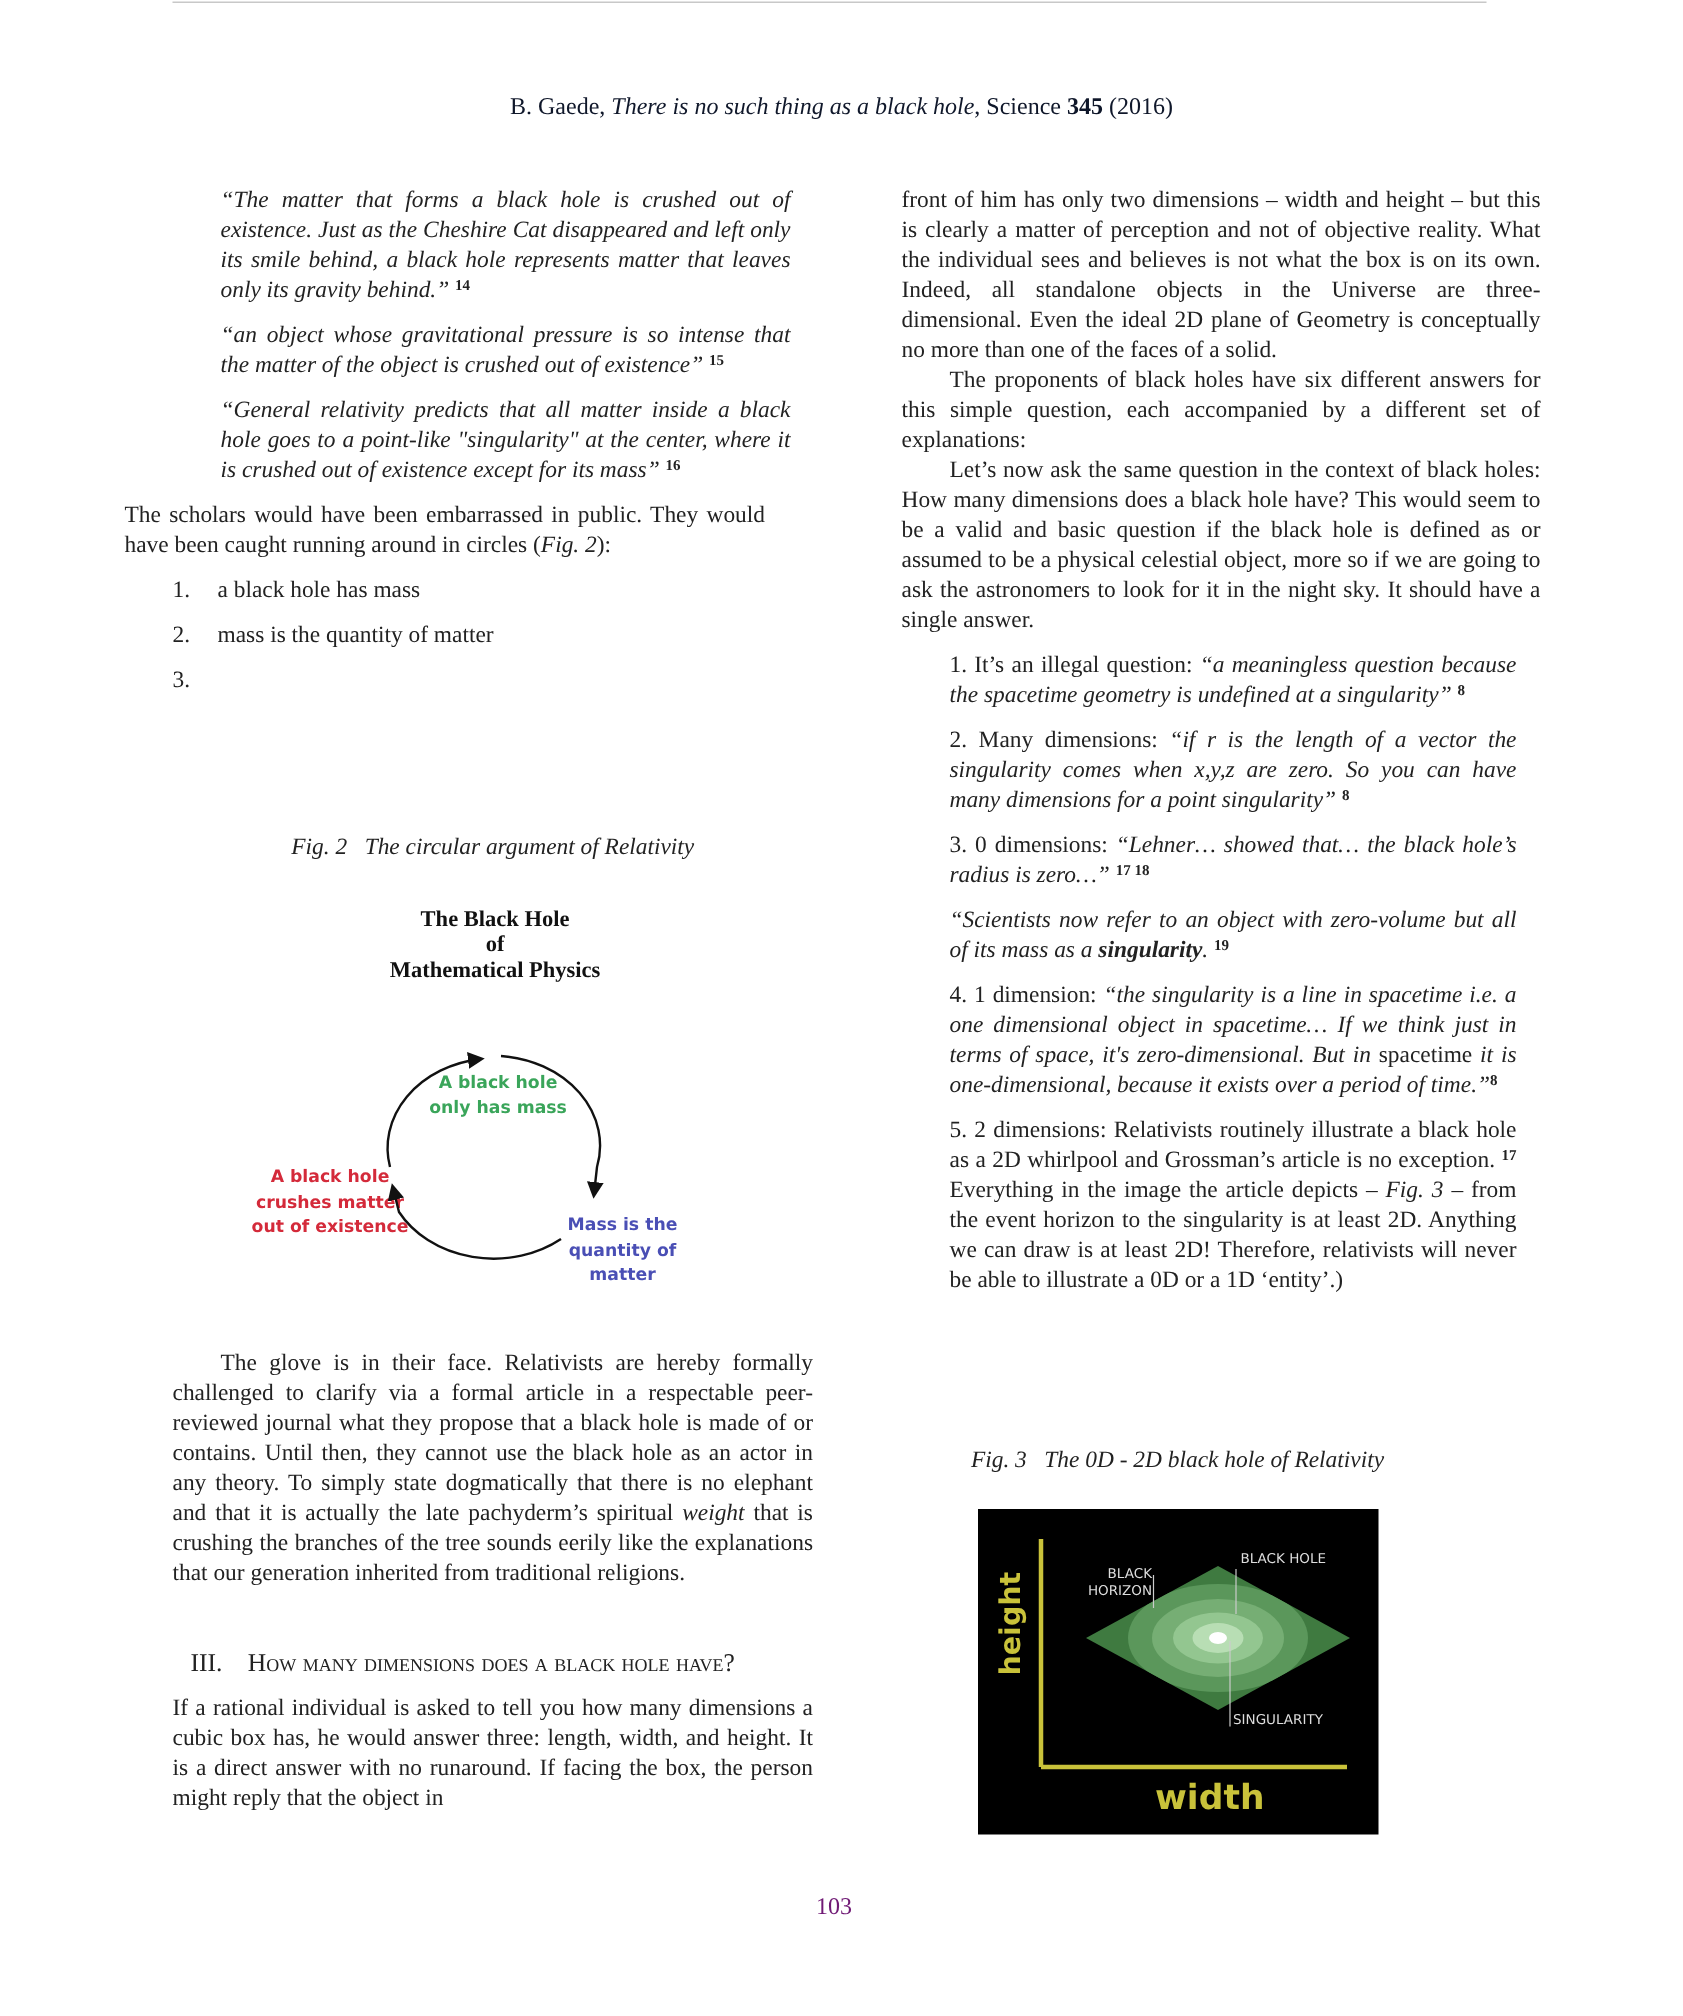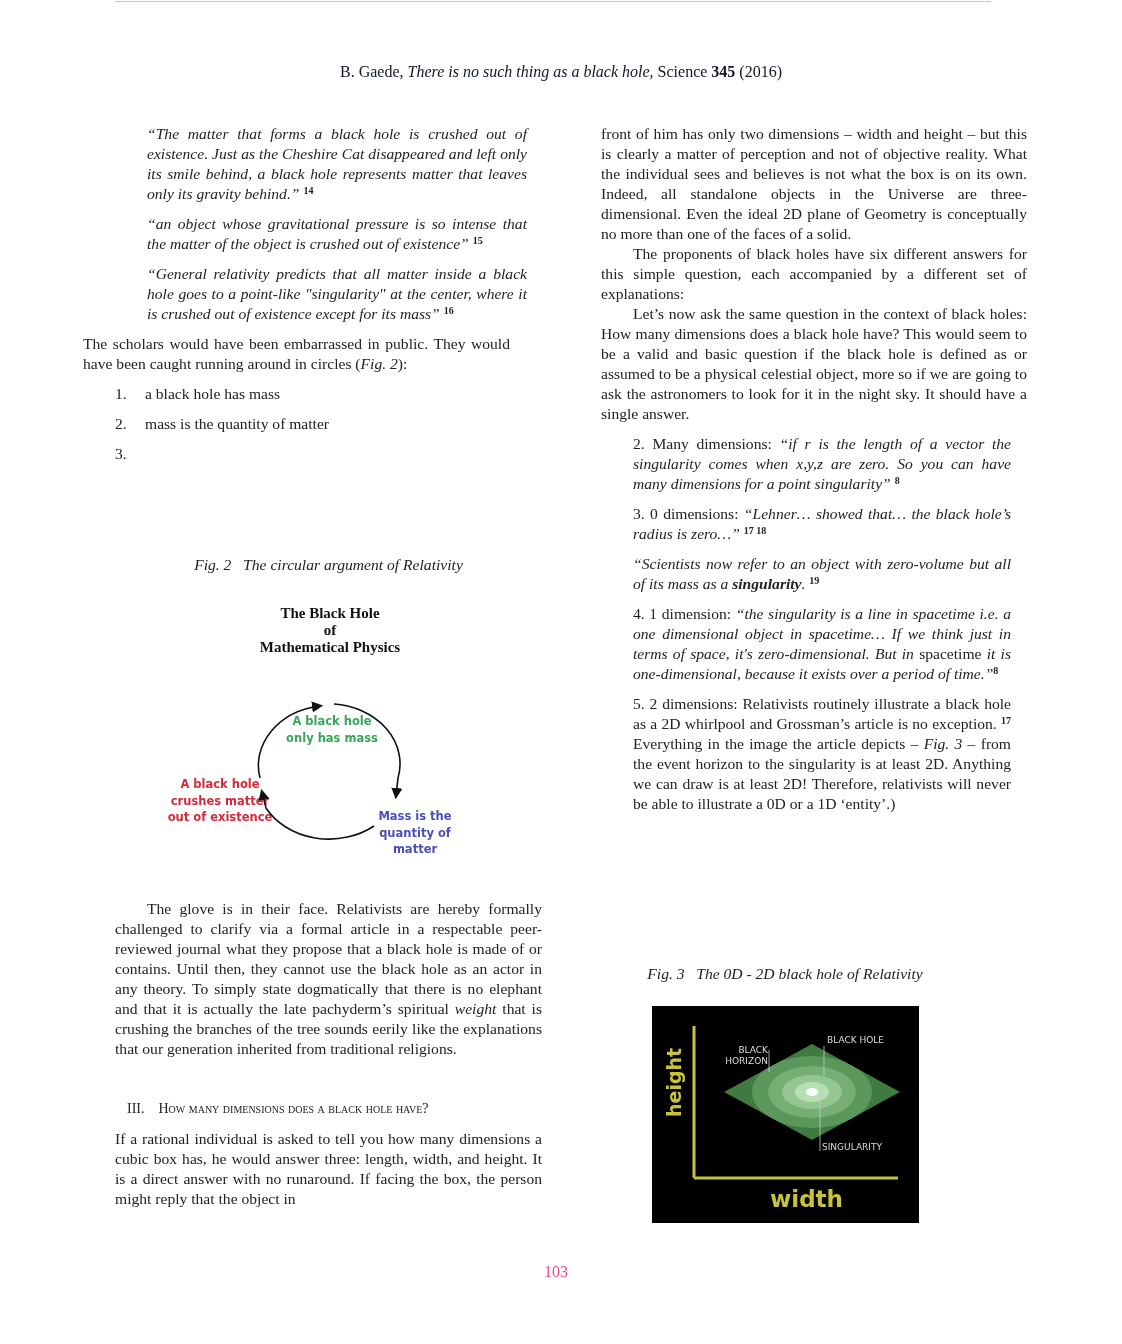--- a/index.html
+++ b/index.html
@@ -18,22 +18,22 @@
   .numlist { margin: 10px 0 0 0; padding: 0; list-style: none; }
   .numlist li { position: relative; padding-left: 62px; margin-bottom: 10px; width: 300px; text-align: left; }
   .numlist li .n { position: absolute; left: 32px; }
   .fig-caption { font-style: italic; text-align: center; font-size: 15.6px; }
   .fig2 { position: absolute; left: 160px; top: 600px; width: 330px; height: 260px; font-family: "DejaVu Sans", "Liberation Sans", sans-serif; }
   .fig2 .title { position: absolute; left: 0; top: 5px; width: 340px; text-align: center; font-weight: bold; font-size: 15px; line-height: 17px; color: #111; font-family: Liberation Serif, serif; }
   .fig2 .lbl { position: absolute; font-weight: bold; font-size: 11.5px; line-height: 16.5px; text-align: center; }
   .answer { margin: 10px 0 0 32px; width: 378px; text-align: justify; }
   .answer i { font-style: italic; }
   .fig3 { position: absolute; left: 652px; top: 1006px; width: 267px; height: 217px; background: #000; overflow: hidden; font-family: "DejaVu Sans", "Liberation Sans", sans-serif; }
-  .pageno { position: absolute; left: 0; width: 1112px; top: 1263px; text-align: center; font-size: 16px; color: #ec4899; }
-  .section { margin: 40px 0 10px 12px; font-size: 14px; }
+  .pageno { position: absolute; left: 0; width: 1112px; top: 1263px; text-align: center; font-size: 16px; color: #701a75; }
+  .section { margin: 40px 0 10px 12px; font-size: 17px; }
   .section .sc { font-variant: small-caps; }
 </style>
 </head>
 <body>
 
 <div class="topline"></div>
 
 <div class="header">
   <span>B. Gaede,</span>
   <i>There is no such thing as a black hole</i><span>, Science </span><b>345</b><span> (2016)</span>
@@ -82,20 +82,21 @@
     <span>III.</span>&nbsp;&nbsp;&nbsp;&nbsp;<span class="sc">How many dimensions does a black hole have?</span>
   </div>
   <p>If a rational individual is asked to tell you how many dimensions a cubic box has, he would answer three: length, width, and height. It is a direct answer with no runaround. If facing the box, the person might reply that the object in</p>
 </div>
 
 <div class="col col-right">
   <p>front of him has only two dimensions – width and height – but this is clearly a matter of perception and not of objective reality. What the individual sees and believes is not what the box is on its own. Indeed, all standalone objects in the Universe are three-dimensional. Even the ideal 2D plane of Geometry is conceptually no more than one of the faces of a solid.</p>
   <p class="indent">The proponents of black holes have six different answers for this simple question, each accompanied by a different set of explanations:</p>
   <p class="indent">Let’s now ask the same question in the context of black holes: How many dimensions does a black hole have? This would seem to be a valid and basic question if the black hole is defined as or assumed to be a physical celestial object, more so if we are going to ask the astronomers to look for it in the night sky. It should have a single answer.</p>
 
+  <div class="answer"><span>1. It’s an illegal question: </span><i>“a meaningless question because the spacetime geometry is undefined at a singularity”</i> <sup>8</sup></div>
   <div class="answer"><span>2. Many dimensions: </span><i>“if r is the length of a vector the singularity comes when x,y,z are zero. So you can have many dimensions for a point singularity”</i> <sup>8</sup></div>
   <div class="answer"><span>3. 0 dimensions: </span><i>“Lehner… showed that… the black hole’s radius is zero…”</i> <sup>17 18</sup></div>
   <div class="answer"><i>“Scientists now refer to an object with zero-volume but all of its mass as a </i><b><i>singularity</i></b><i>.</i> <sup>19</sup></div>
   <div class="answer"><span>4. 1 dimension: </span><i>“the singularity is a line in spacetime i.e. a one dimensional object in spacetime… If we think just in terms of space, it's zero-dimensional. But in </i><span>spacetime</span><i> it is one-dimensional, because it exists over a period of time.”</i><sup>8</sup></div>
   <div class="answer"><span>5. 2 dimensions: Relativists routinely illustrate a black hole as a 2D whirlpool and Grossman’s article is no exception.</span> <sup>17</sup><span> Everything in the image the article depicts – </span><i>Fig. 3</i><span> – from the event horizon to the singularity is at least 2D. Anything we can draw is at least 2D! Therefore, relativists will never be able to illustrate a 0D or a 1D ‘entity’.)</span></div>
 </div>
 
 <div class="fig-caption" style="position:absolute;left:572px;top:965px;width:426px;white-space:pre;">Fig. 3   The 0D - 2D black hole of Relativity</div>
 
 <div class="fig3">

